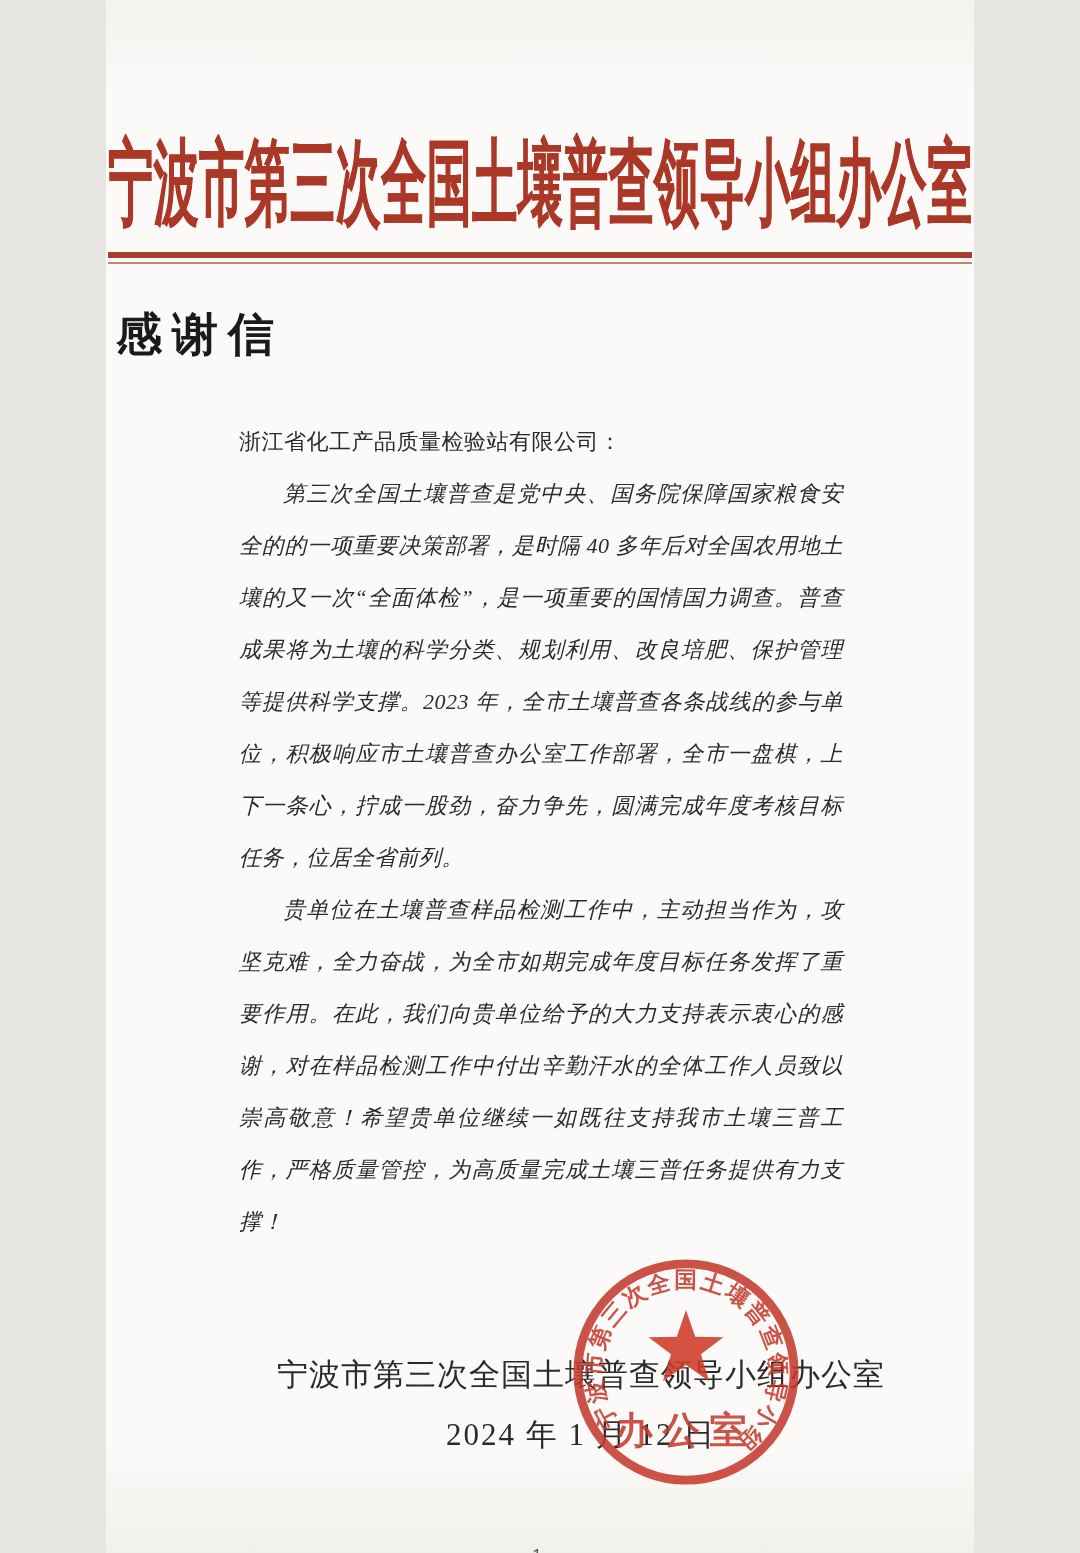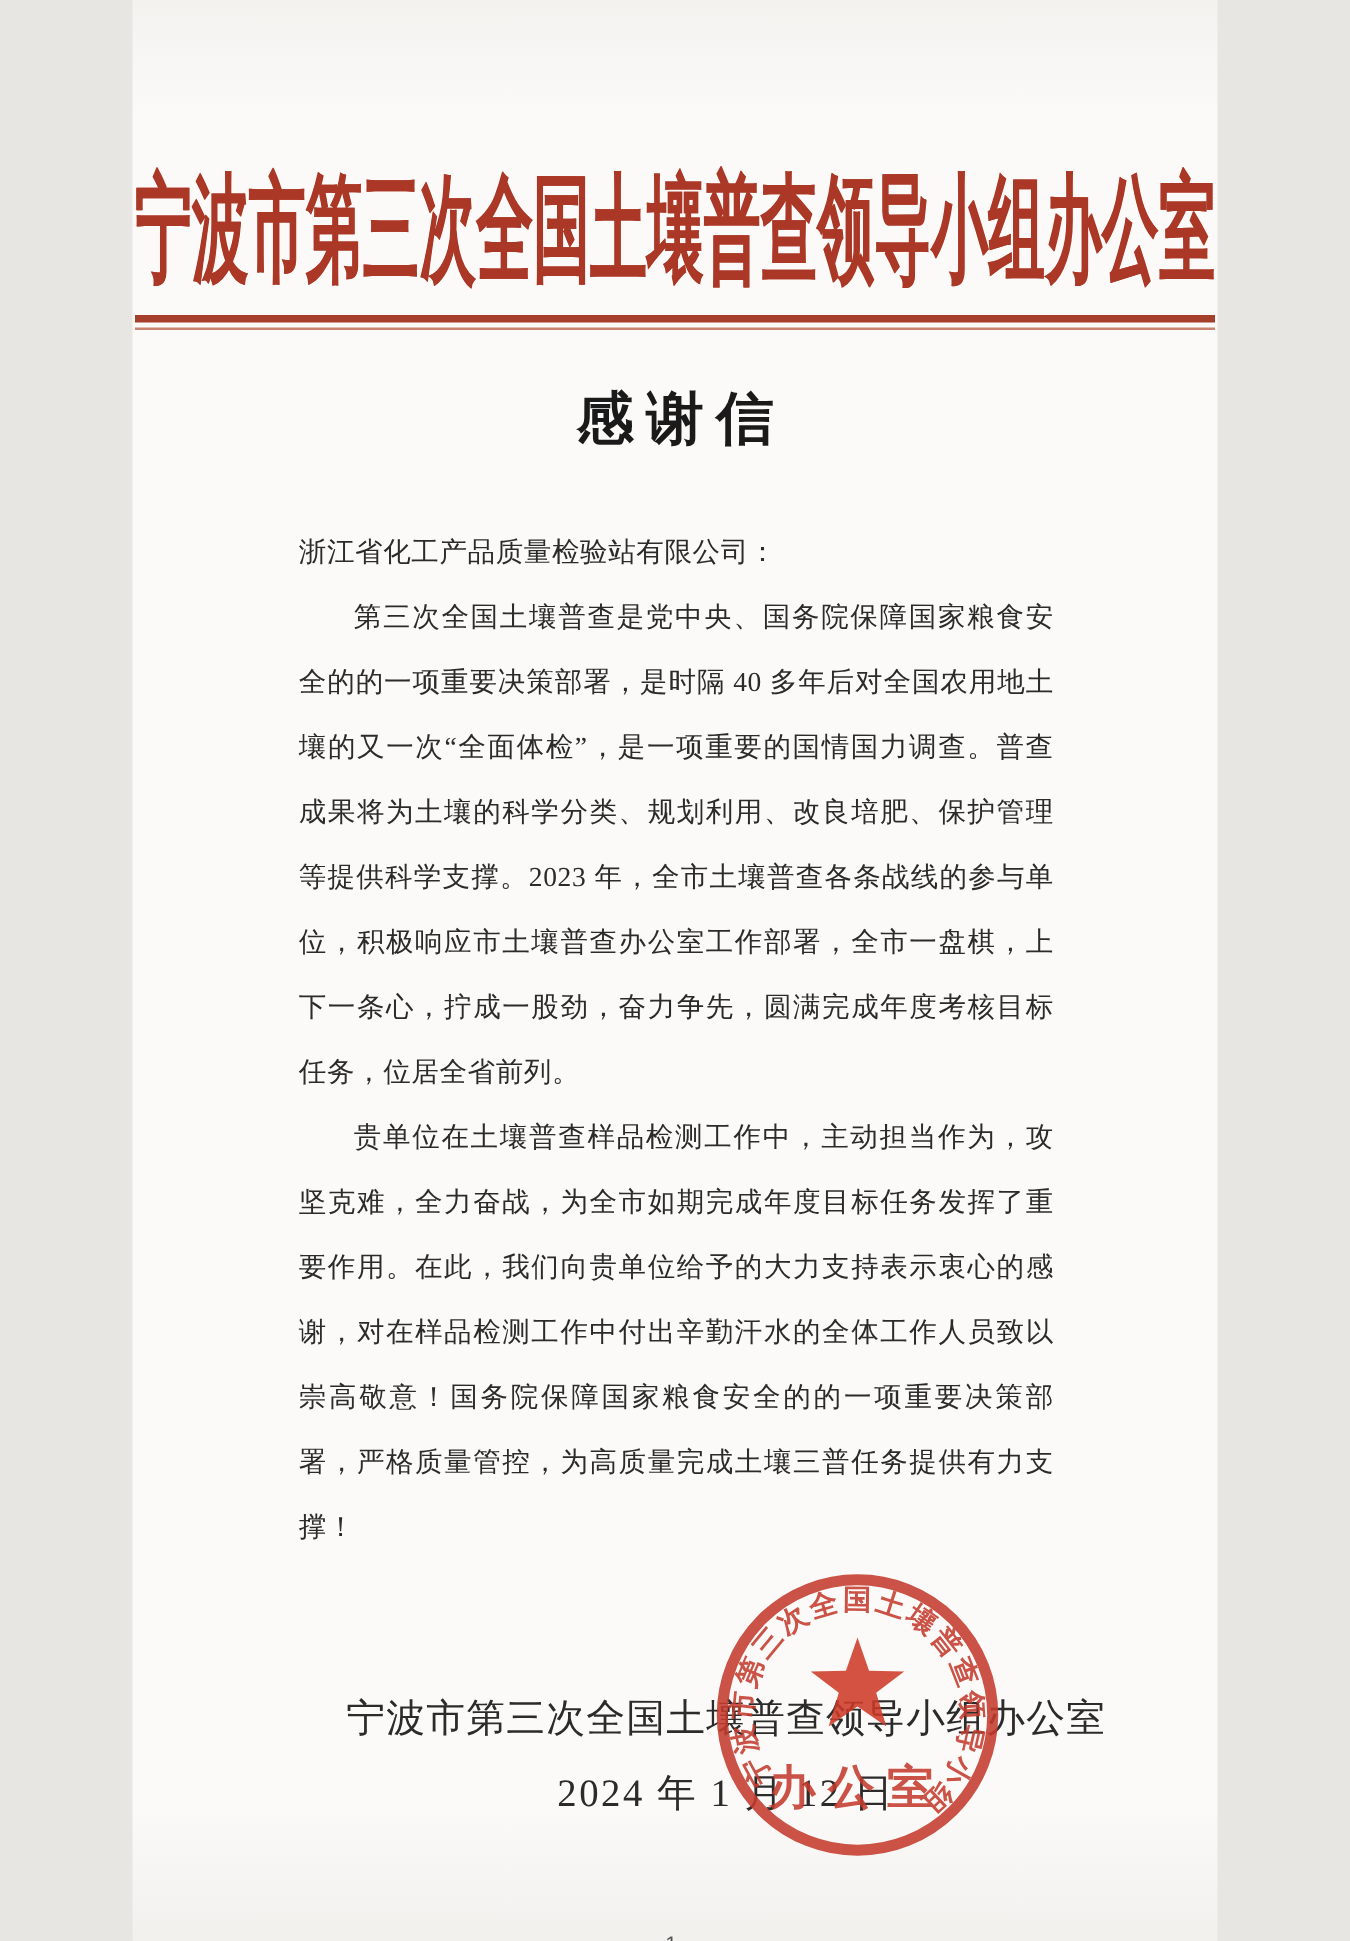--- a/index.html
+++ b/index.html
@@ -30,37 +30,36 @@
     color: #ab3826;
     transform: scaleY(2.08);
     transform-origin: top center;
     text-shadow: 0.5px 0 0 #ab3826;
   }
   .rule-wrap { width: 864px; margin: 12px auto 0 auto; }
   .rule-thick { height: 6px; background: #a63e2c; }
   .rule-thin  { height: 2px; background: #c8846f; margin-top: 4px; }
   .doc-title {
     margin-top: 40px;
-    text-align: center;
     font-size: 46px;
     font-weight: bold;
     letter-spacing: 10px;
     color: #1a1a1a;
     text-indent: 10px;
   }
   .body-text {
     margin: 50px 131px 0 133px;
     font-size: 22px;
     line-height: 52px;
     color: #2b2b2b;
     text-align: justify;
     letter-spacing: 0.5px;
   }
   .salutation { text-indent: 0; }
-  .para { text-indent: 2em; }
+  .para { text-indent: 2em; font-style: italic; }
   .closing { position: relative; height: 292px; margin-top: 6px; }
   .signature-line, .date-line {
     position: absolute;
     left: 0; width: 100%;
     text-align: center;
     color: #2b2b2b;
     font-size: 31px;
     letter-spacing: 1px;
     transform: translateX(41px);
   }
@@ -95,21 +94,21 @@
   <div class="rule-wrap">
     <div class="rule-thick"></div>
     <div class="rule-thin"></div>
   </div>
 
   <div class="doc-title">感谢信</div>
 
   <div class="body-text">
     <div class="salutation">浙江省化工产品质量检验站有限公司：</div>
     <div class="para">第三次全国土壤普查是党中央、国务院保障国家粮食安全的的一项重要决策部署，是时隔 40 多年后对全国农用地土壤的又一次“全面体检”，是一项重要的国情国力调查。普查成果将为土壤的科学分类、规划利用、改良培肥、保护管理等提供科学支撑。2023 年，全市土壤普查各条战线的参与单位，积极响应市土壤普查办公室工作部署，全市一盘棋，上下一条心，拧成一股劲，奋力争先，圆满完成年度考核目标任务，位居全省前列。</div>
-    <div class="para">贵单位在土壤普查样品检测工作中，主动担当作为，攻坚克难，全力奋战，为全市如期完成年度目标任务发挥了重要作用。在此，我们向贵单位给予的大力支持表示衷心的感谢，对在样品检测工作中付出辛勤汗水的全体工作人员致以崇高敬意！国务院保障国家粮食安全的的一项重要决策部署，严格质量管控，为高质量完成土壤三普任务提供有力支撑！</div>
+    <div class="para">贵单位在土壤普查样品检测工作中，主动担当作为，攻坚克难，全力奋战，为全市如期完成年度目标任务发挥了重要作用。在此，我们向贵单位给予的大力支持表示衷心的感谢，对在样品检测工作中付出辛勤汗水的全体工作人员致以崇高敬意！希望贵单位继续一如既往支持我市土壤三普工作，严格质量管控，为高质量完成土壤三普任务提供有力支撑！</div>
   </div>
 
   <div class="closing">
 
     <svg class="seal" viewBox="0 0 240 240" xmlns="http://www.w3.org/2000/svg">
       <defs>
         <path id="seal-arc" d="M 34,120 A 86,86 0 1 1 120,206" fill="none"></path>
       </defs>
       <circle cx="120" cy="120" r="110" fill="none" stroke="#c53a2c" stroke-width="9"></circle>
       <polygon fill="#ce3a28" points="120,57 129.4,84.1 158,84.6 135.2,101.9 143.5,129.4 120,113 96.5,129.4 104.8,101.9 82,84.6 110.6,84.1"></polygon>

